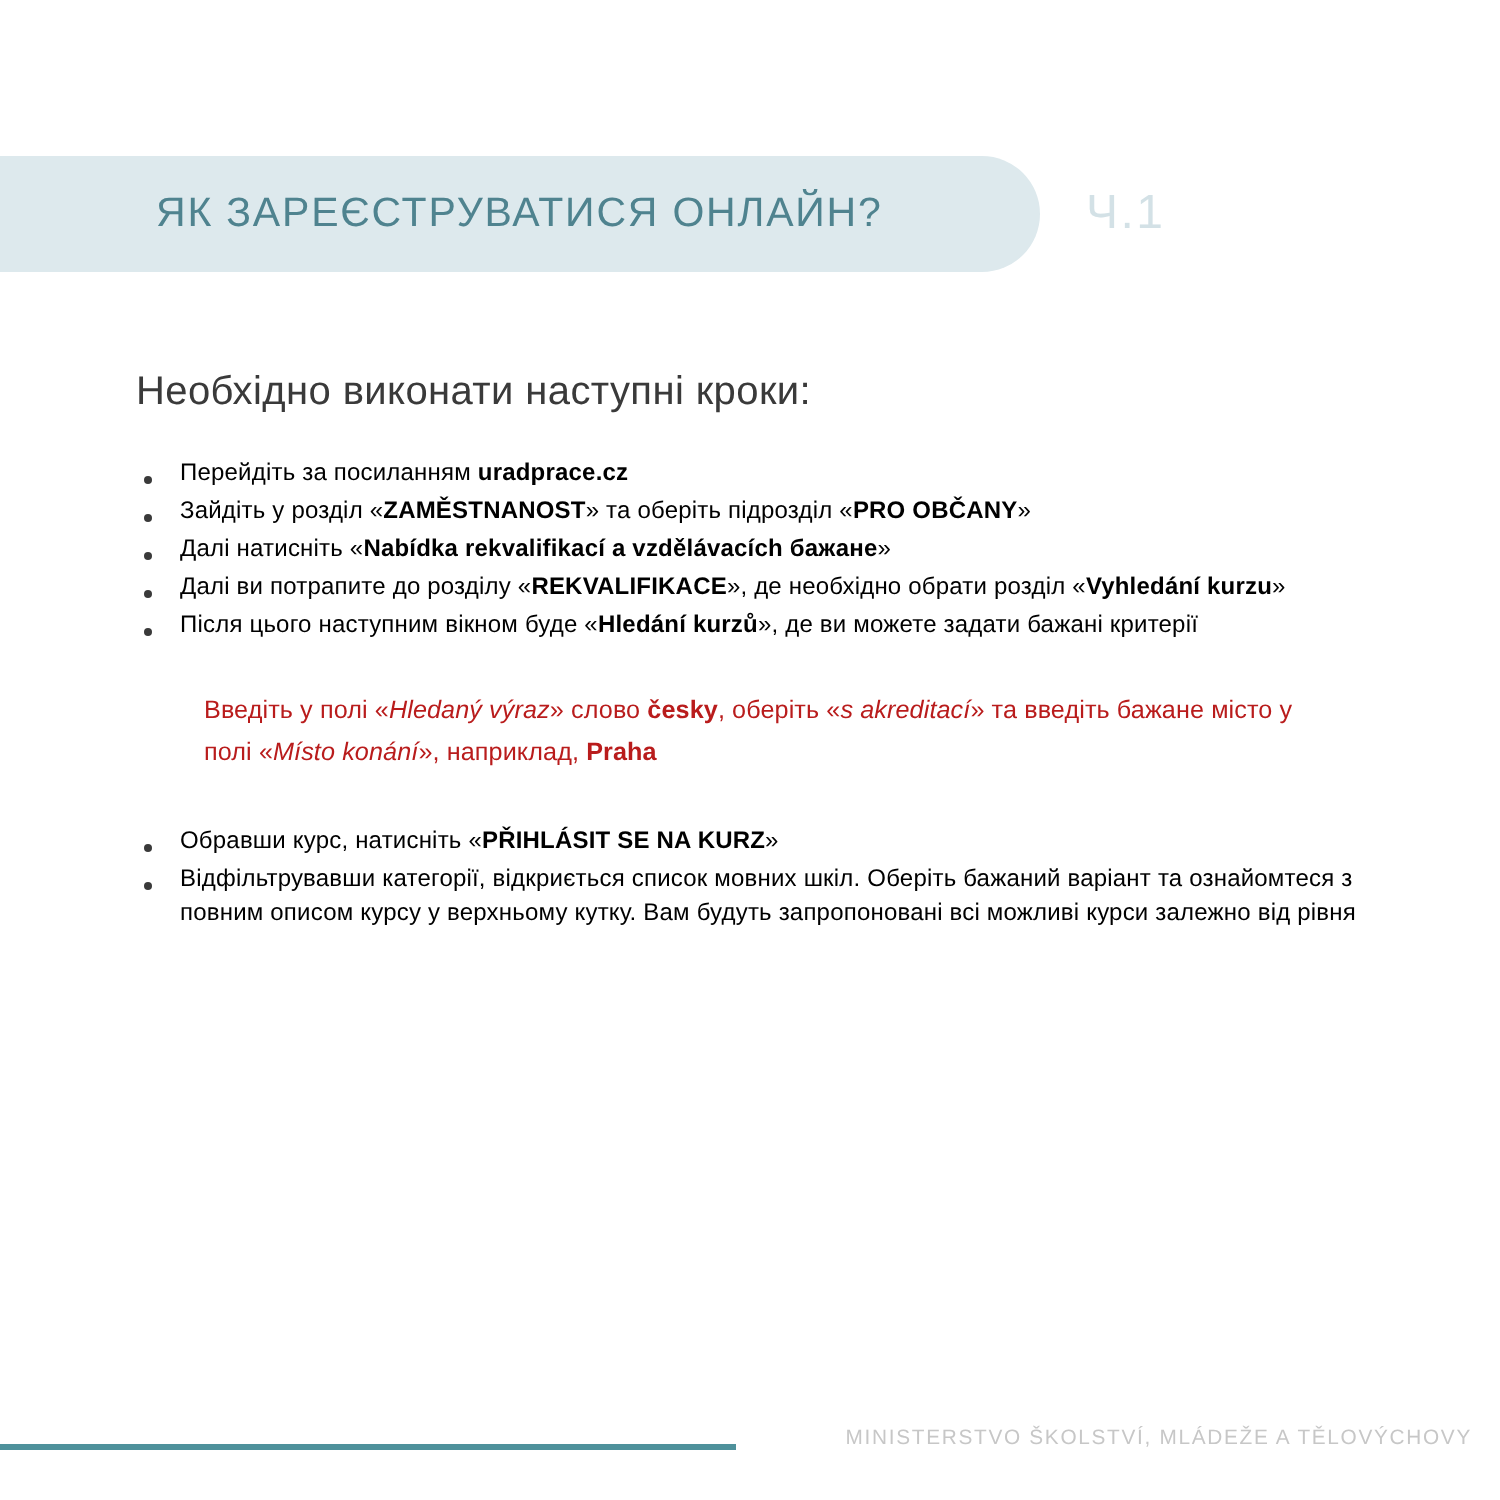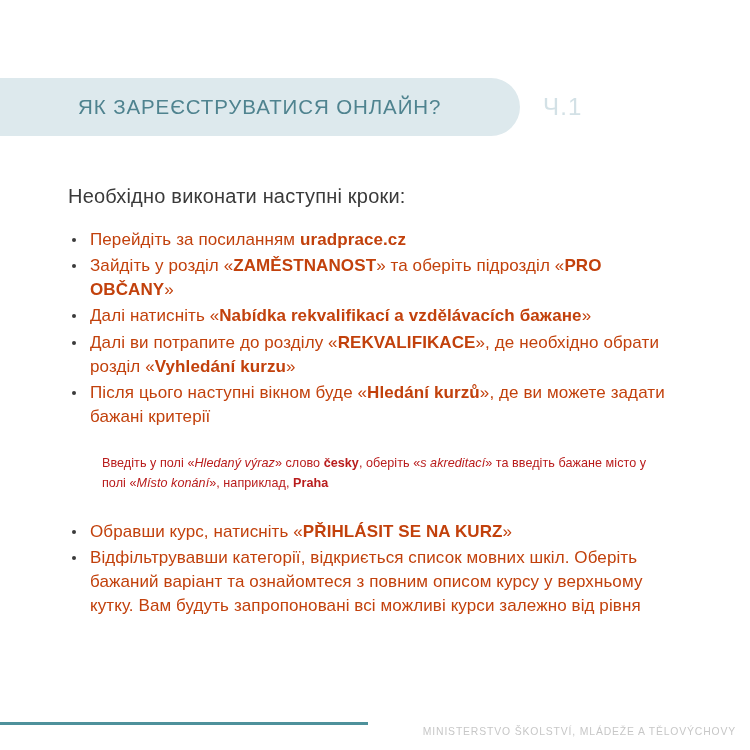--- a/index.html
+++ b/index.html
@@ -70,23 +70,23 @@
   }
 
   ul.steps {
     list-style: none;
     margin: 0;
     padding: 0;
   }
   ul.steps > li {
     position: relative;
     padding-left: 22px;
-    font-size: 17px;
+    font-size: 12px;
     line-height: 1.42;
-    color: #c2410c;
+    color: #000000;
     margin-bottom: 2px;
     letter-spacing: 0.1px;
   }
   ul.steps > li::before {
     content: "";
     position: absolute;
     left: 4px;
     top: 10px;
     width: 4px;
     height: 4px;
@@ -116,39 +116,38 @@
     background: #4e919b;
   }
   .footer-text {
     position: absolute;
     right: 14px;
     top: 714px;
     font-size: 10.4px;
     letter-spacing: 0.85px;
     color: #c7c7c7;
     white-space: nowrap;
-    margin-top: 12px;
   }
 </style>
 </head>
 <body>
 
 <div class="header-band"></div>
 <div class="header-title">ЯК ЗАРЕЄСТРУВАТИСЯ ОНЛАЙН?</div>
 <div class="header-part">Ч.1</div>
 
 <div class="content">
   <p class="intro">Необхідно виконати наступні кроки:</p>
 
   <ul class="steps" id="steps-top">
       <li><span>Перейдіть за посиланням </span><span class="b">uradprace.cz</span></li>
       <li><span>Зайдіть у розділ «</span><span class="b">ZAMĚSTNANOST</span><span>» та оберіть підрозділ «</span><span class="b">PRO OBČANY</span><span>»</span></li>
       <li><span>Далі натисніть «</span><span class="b">Nabídka rekvalifikací a vzdělávacích бажане</span><span>»</span></li>
       <li><span>Далі ви потрапите до розділу «</span><span class="b">REKVALIFIKACE</span><span>», де необхідно обрати розділ «</span><span class="b">Vyhledání kurzu</span><span>»</span></li>
-      <li><span>Після цього наступні вікном буде «</span><span class="b">Hledání kurzů</span><span>», де ви можете задати бажані критерії</span></li>
+      <li><span>Після цього наступним вікном буде «</span><span class="b">Hledání kurzů</span><span>», де ви можете задати бажані критерії</span></li>
     </ul>
 
   <p class="note" id="note-para"><span>Введіть у полі «</span><span class="i">Hledaný výraz</span><span>» слово </span><span class="b">česky</span><span>, оберіть «</span><span class="i">s akreditací</span><span>»  та введіть бажане місто у полі «</span><span class="i">Místo konání</span><span>», наприклад, </span><span class="b">Praha</span></p>
 
   <ul class="steps" id="steps-bottom">
       <li><span>Обравши курс, натисніть «</span><span class="b">PŘIHLÁSIT SE NA KURZ</span><span>»</span></li>
       <li><span>Відфільтрувавши категорії, відкриється список мовних шкіл. Оберіть бажаний варіант та ознайомтеся з повним описом курсу у верхньому кутку. Вам будуть запропоновані всі можливі курси залежно від рівня</span></li>
     </ul>
 </div>
 

